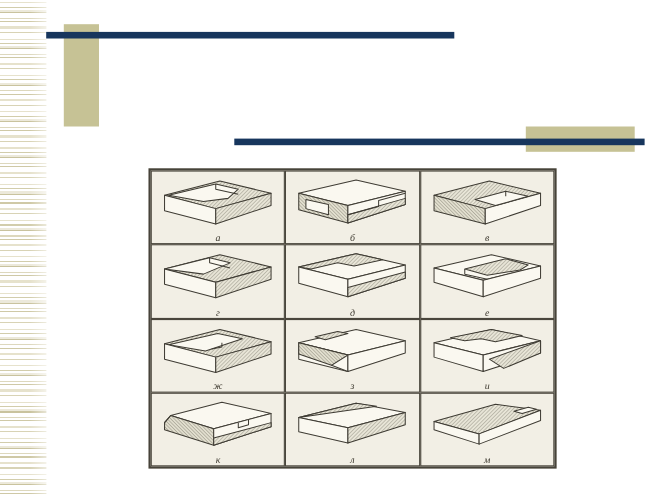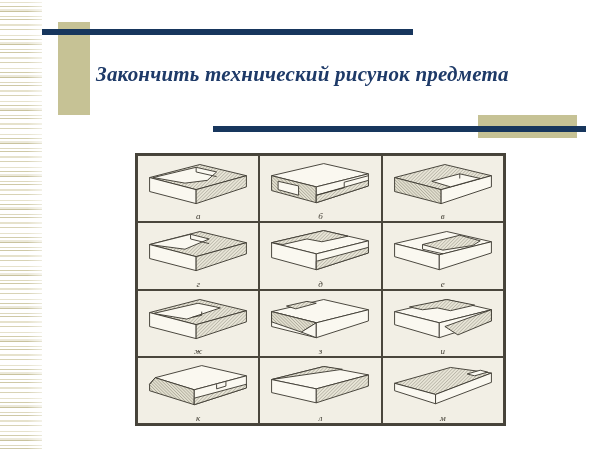--- a/index.html
+++ b/index.html
@@ -84,21 +84,20 @@
       </pattern>
     </defs>
   </svg>
 
   <div class="stripes"></div>
   <div class="accent-bar"></div>
   <div class="rule-top"></div>
   <div class="accent-block-right"></div>
   <div class="rule-bottom"></div>
 
-  <div class="title">Закончить технический рисунок предмета</div>
 
   <div class="figure">
 
     <div class="cell">
       <svg width="116" height="54" viewBox="0 0 124 58">
         <polygon class="blk" fill="url(#hA)" points="10,21 64,7 114,19 60,34"></polygon>
         <polygon class="blk wf" points="10,21 60,34 60,49 10,36"></polygon>
         <polygon class="blk" fill="url(#hA)" points="60,34 114,19 114,31 60,49"></polygon>
         <polygon class="blk wf" points="14,21 60,10 82,15 72,24 48,27"></polygon>
         <polyline class="blk nf" points="60,10 60,15 82,20"></polyline>

